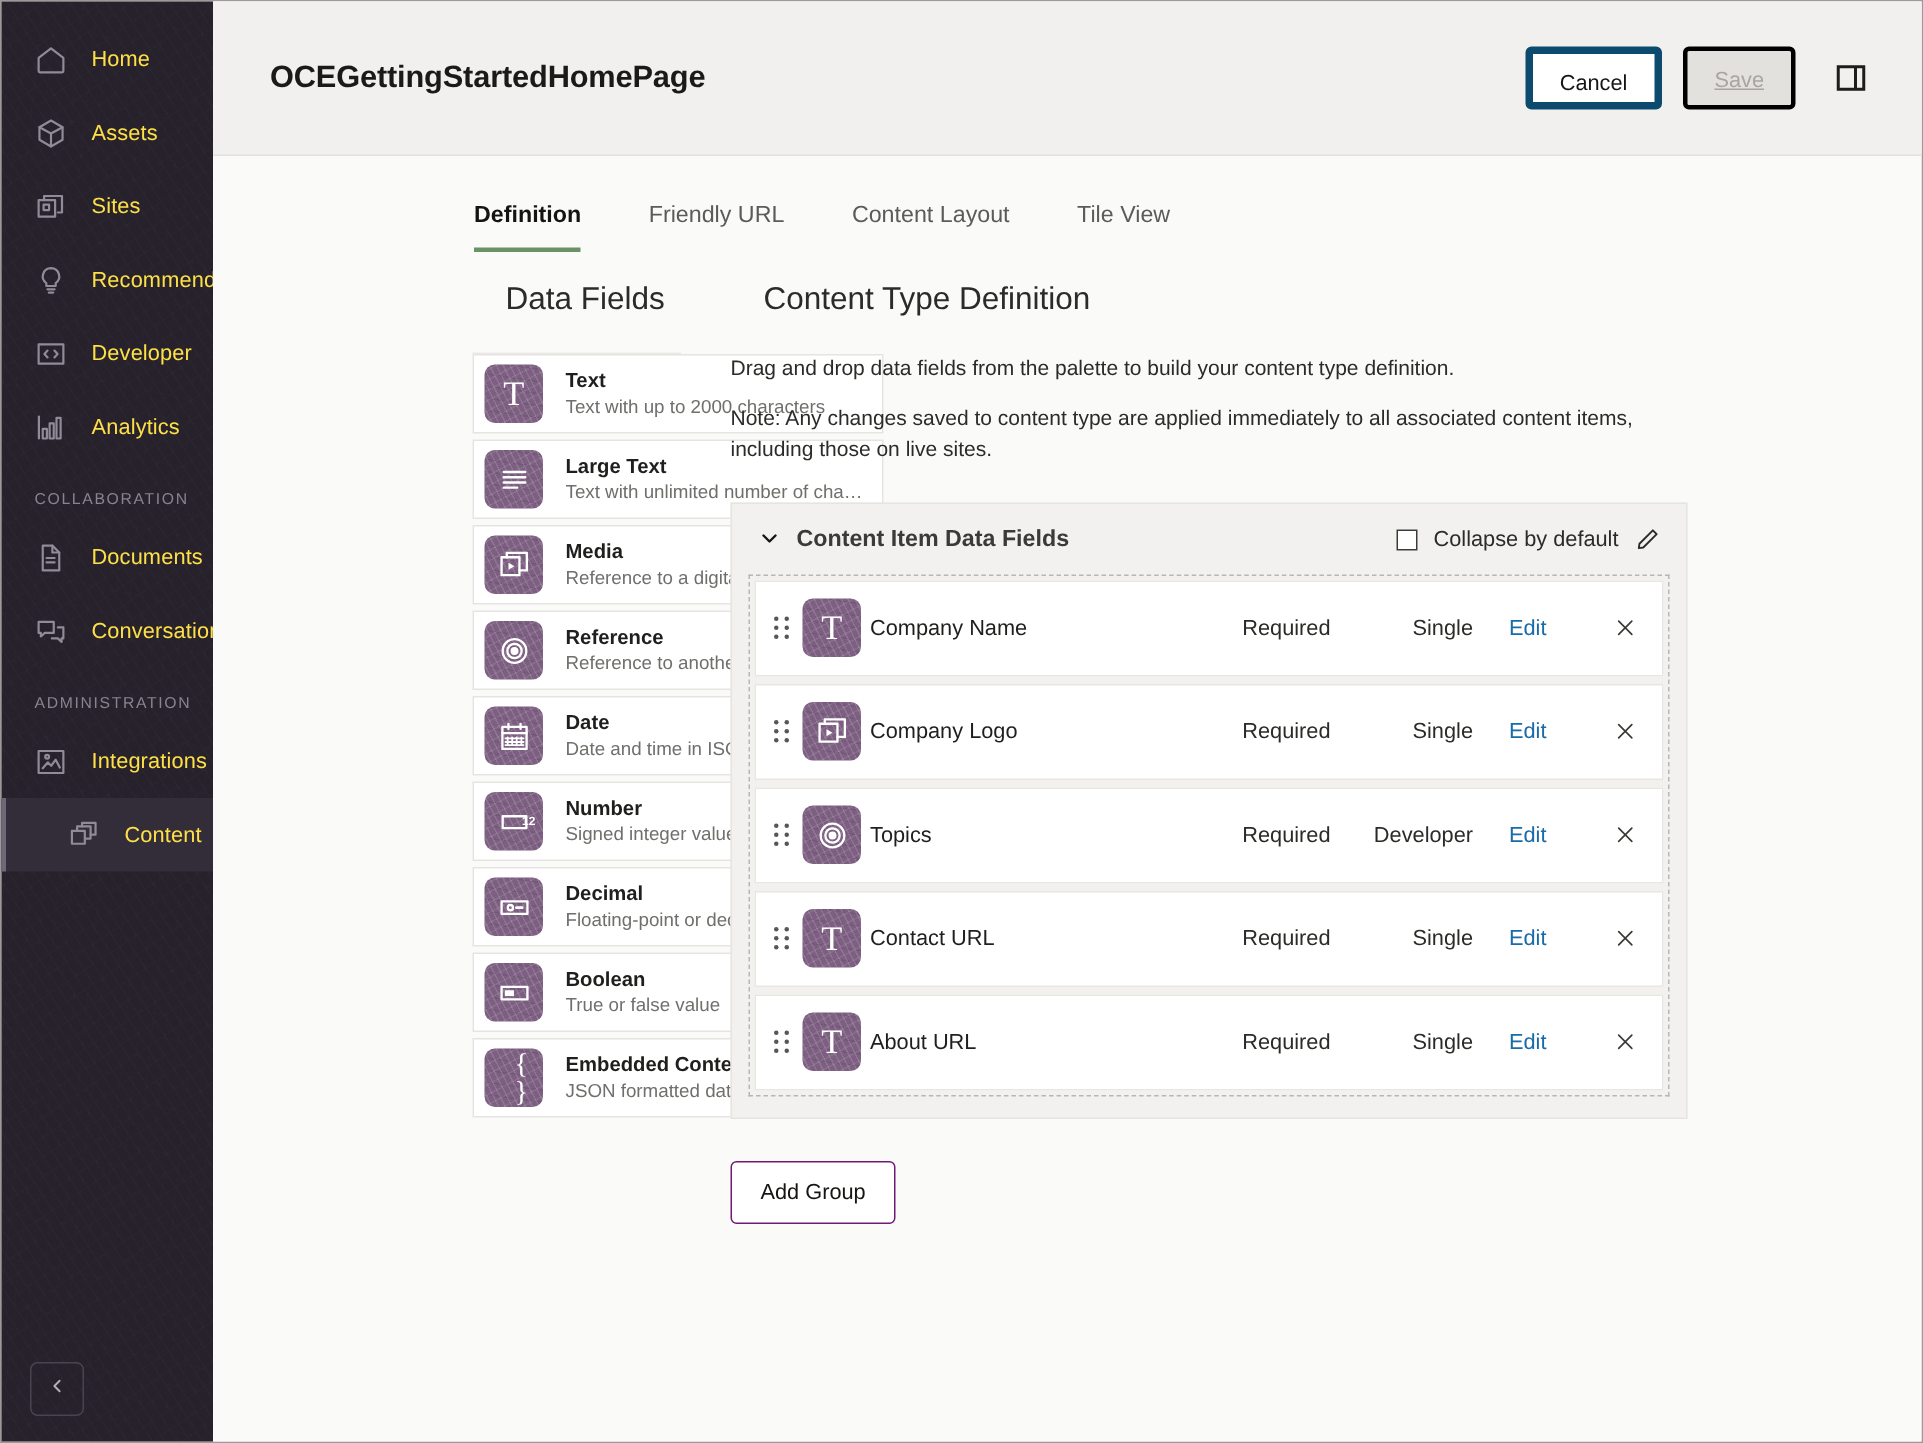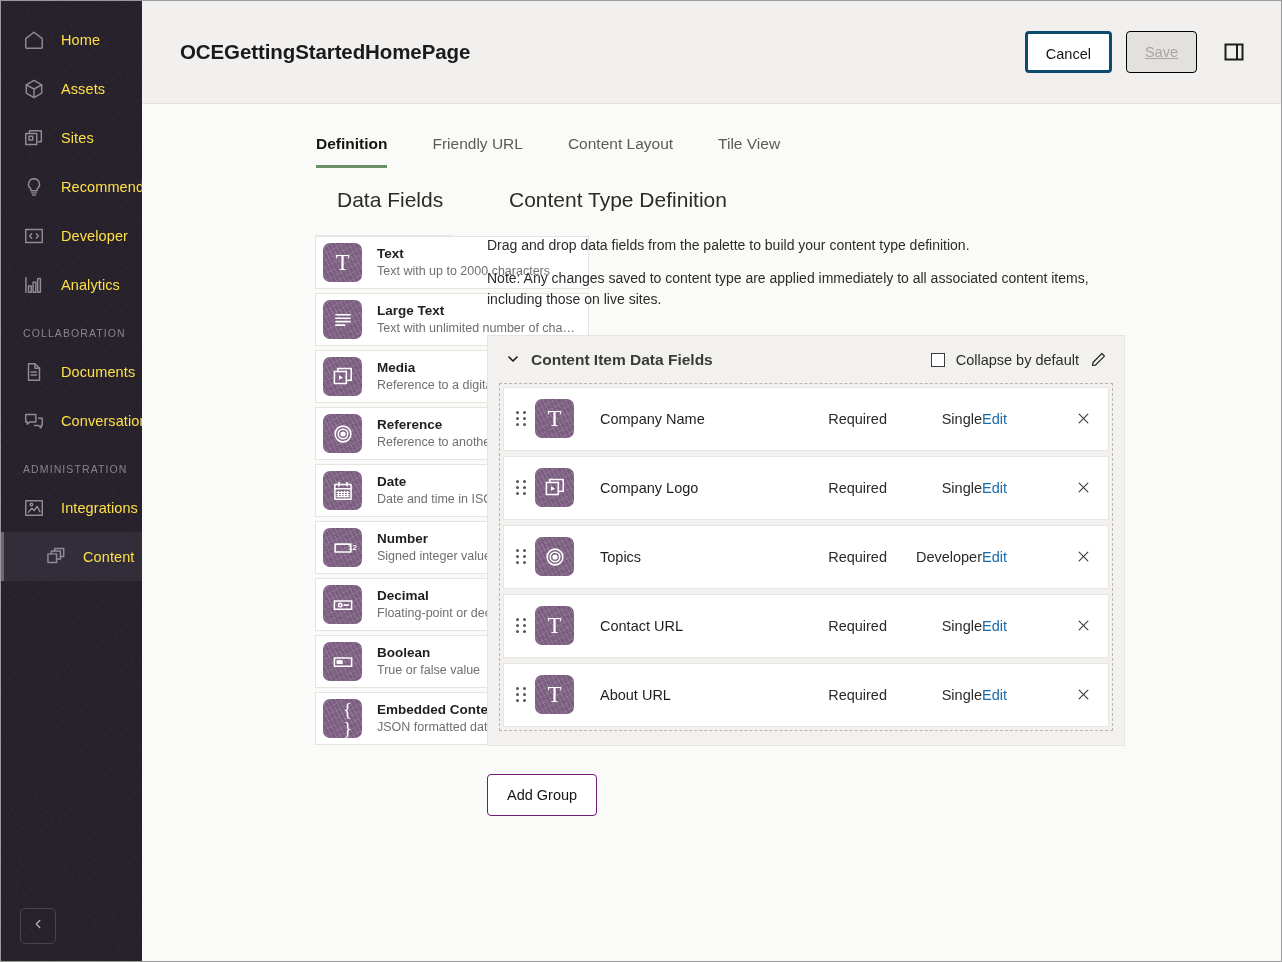--- a/index.html
+++ b/index.html
@@ -86,22 +86,22 @@
   #page-title {
     font-size: 20.5px; font-weight: bold; color: #1a1a1a;
     letter-spacing: -.1px;
   }
   #header-actions { margin-left: auto; display: flex; align-items: center; gap: 14px; }
   .btn {
     font-family: "Liberation Sans", sans-serif;
     font-size: 14.5px; border-radius: 4px; cursor: pointer;
     padding: 0 18px; height: 42px; line-height: 40px;
   }
-  #cancel-btn { background: #fff; border: 3px solid #0c4a6e; color: #161513; }
-  #save-btn { background: #e3e1de; border: 1px solid #000000; color: #a9a5a0; cursor: default; text-decoration: underline; }
+  #cancel-btn { background: #fff; border: 5px solid #0c4a6e; color: #161513; }
+  #save-btn { background: #e3e1de; border: 3px solid #000000; color: #a9a5a0; cursor: default; text-decoration: underline; }
   #panel-toggle {
     width: 30px; height: 30px; margin-left: 8px;
     display: flex; align-items: center; justify-content: center; cursor: pointer;
   }
   #panel-toggle svg { width: 24px; height: 24px; color: #1d1d1b; }
 
   
   #tabs {
     display: flex; gap: 0;
     padding: 0 0 0 174px;
@@ -216,24 +216,24 @@
     margin-bottom: 5px;
     padding: 0 17px 0 11px;
   }
   .field-row:last-child { margin-bottom: 0; }
   .drag-handle {
     flex: 0 0 11px; width: 11px; height: 18px; margin-right: 9px; cursor: grab;
     display: grid; grid-template-columns: 3px 3px; grid-template-rows: 3px 3px 3px;
     gap: 3px 4px; align-content: center; justify-content: center;
   }
   .drag-handle i { display: block; width: 3px; height: 3px; background: #58565a; border-radius: 50%; }
-  .field-name { font-size: 14.5px; color: #1f1f1d; margin-left: 26px; }
+  .field-name { font-size: 14.5px; color: #1f1f1d; margin-left: 6px; }
   .field-req { margin-left: auto; font-size: 14.5px; color: #2b2b28; width: 118px; text-align: right; }
   .field-card { font-size: 14.5px; color: #2b2b28; width: 95px; text-align: right; }
-  .field-edit { font-size: 14.5px; color: #1a6ba8; width: 73px; text-align: left; cursor: pointer; }
+  .field-edit { font-size: 14.5px; color: #1a6ba8; width: 73px; text-align: center; cursor: pointer; }
   .field-del {
     width: 36px; display: flex; align-items: center; justify-content: flex-end;
     cursor: pointer; color: #3a3a36;
   }
   .field-del svg { width: 15px; height: 15px; display: block; }
 
   #add-group-btn {
     margin-top: 28px; margin-bottom: 30px;
     background: #fff; border: 1px solid #701a75; border-radius: 4px;
     font-size: 14.5px; color: #161513;

